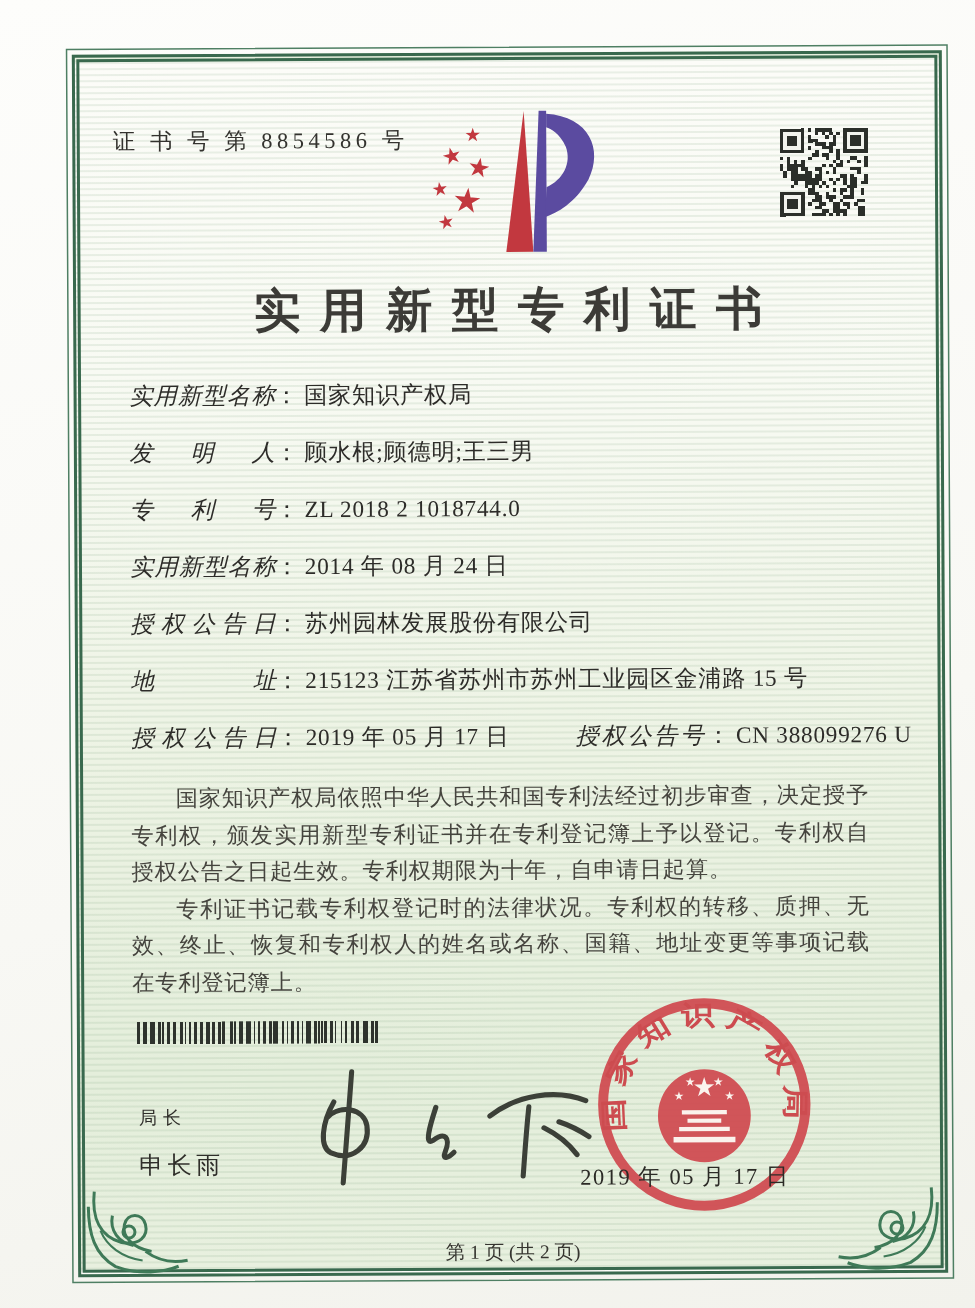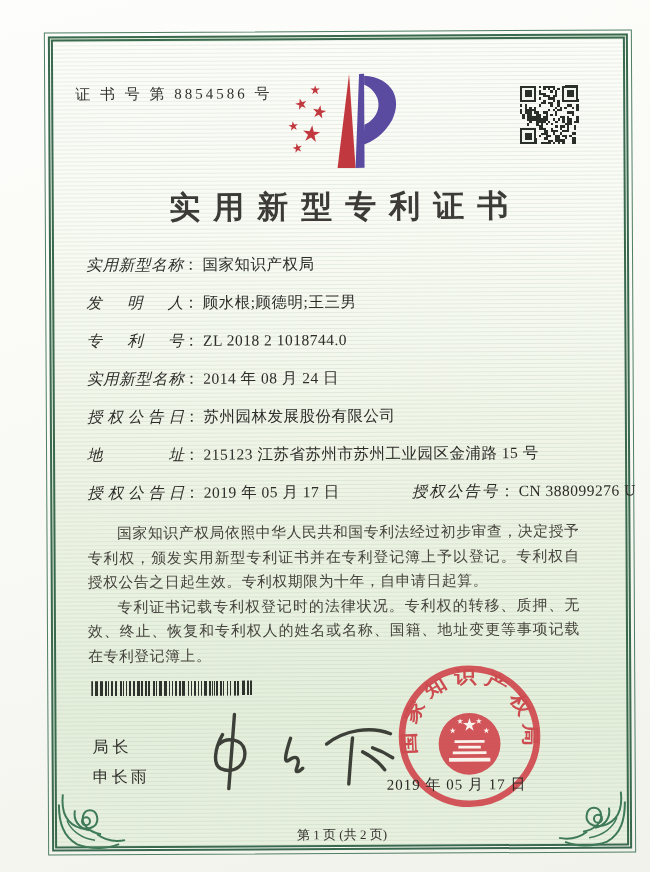--- a/index.html
+++ b/index.html
@@ -17,26 +17,26 @@
   .logo{position:absolute;left:210px;top:28px;width:140px;height:108px;}
   .qr{position:absolute;left:462px;top:42px;width:68px;height:68px;}
   .title{position:absolute;left:0;top:146px;width:100%;text-align:center;
     font-size:31px;font-weight:bold;letter-spacing:13px;color:#3c3b37;text-indent:13px;}
   .fields{position:absolute;left:32px;top:214px;width:515px;font-size:15.5px;color:#2d2c29;}
   .field-row{height:38px;line-height:20px;white-space:nowrap;}
   .f-label{display:inline-block;width:97px;text-align:justify;text-align-last:justify;vertical-align:top;font-style:italic;}
   .f-sep{display:inline-block;margin-right:4px;}
   .f-value{letter-spacing:0.5px;}
   .f-second{margin-left:44px;}
-  .f-second .f-label{width:auto;letter-spacing:2px;margin-left:28px;}
+  .f-second .f-label{width:auto;letter-spacing:2px;}
   .paras{position:absolute;left:32px;top:480px;width:492px;font-size:14.8px;
     line-height:24.6px;color:#45443e;}
   .paras p{margin:0;text-indent:2em;text-align:justify;letter-spacing:0.6px;}
   .barcode{position:absolute;left:35px;top:640px;width:164px;height:15px;}
-  .issuer-title{position:absolute;left:36px;top:696px;font-size:16px;letter-spacing:4px;color:#2f2e2a;}
+  .issuer-title{position:absolute;left:36px;top:696px;font-size:12px;letter-spacing:4px;color:#2f2e2a;}
   .issuer-name{position:absolute;left:36px;top:726px;font-size:16px;letter-spacing:3px;color:#2f2e2a;}
   .signature{position:absolute;left:138px;top:668px;width:212px;height:84px;}
   .seal{position:absolute;left:338px;top:622px;width:150px;height:150px;opacity:0.93;}
   .seal-date{position:absolute;left:330px;top:736px;font-size:15px;color:#2b2a26;letter-spacing:1px;}
   .footer{position:absolute;left:0;top:786px;width:100%;text-align:center;font-size:13px;color:#35342f;}
   .flourish{position:absolute;width:86px;height:86px;}
   .flourish.left{left:-4px;bottom:-4px;}
   .flourish.right{right:-4px;bottom:-4px;transform:scaleX(-1);}
 </style>
 </head>

